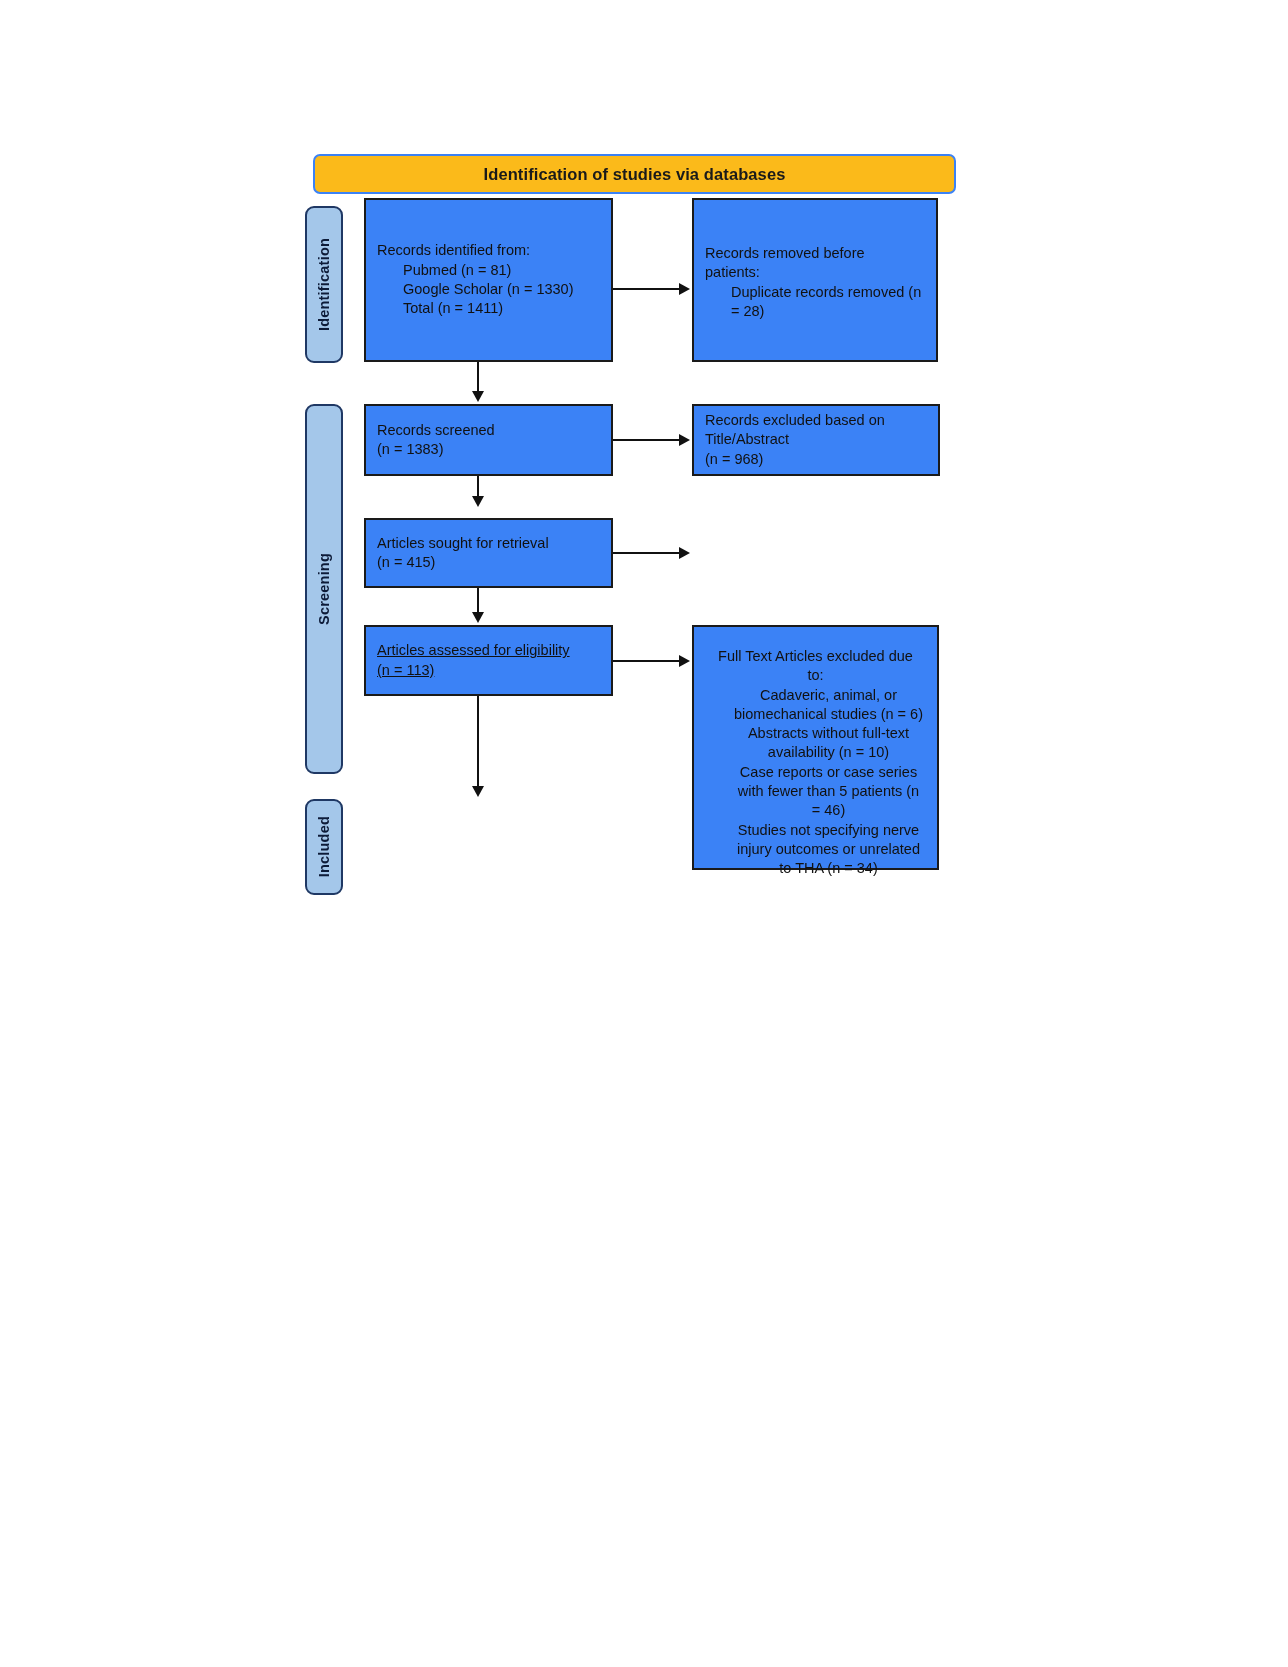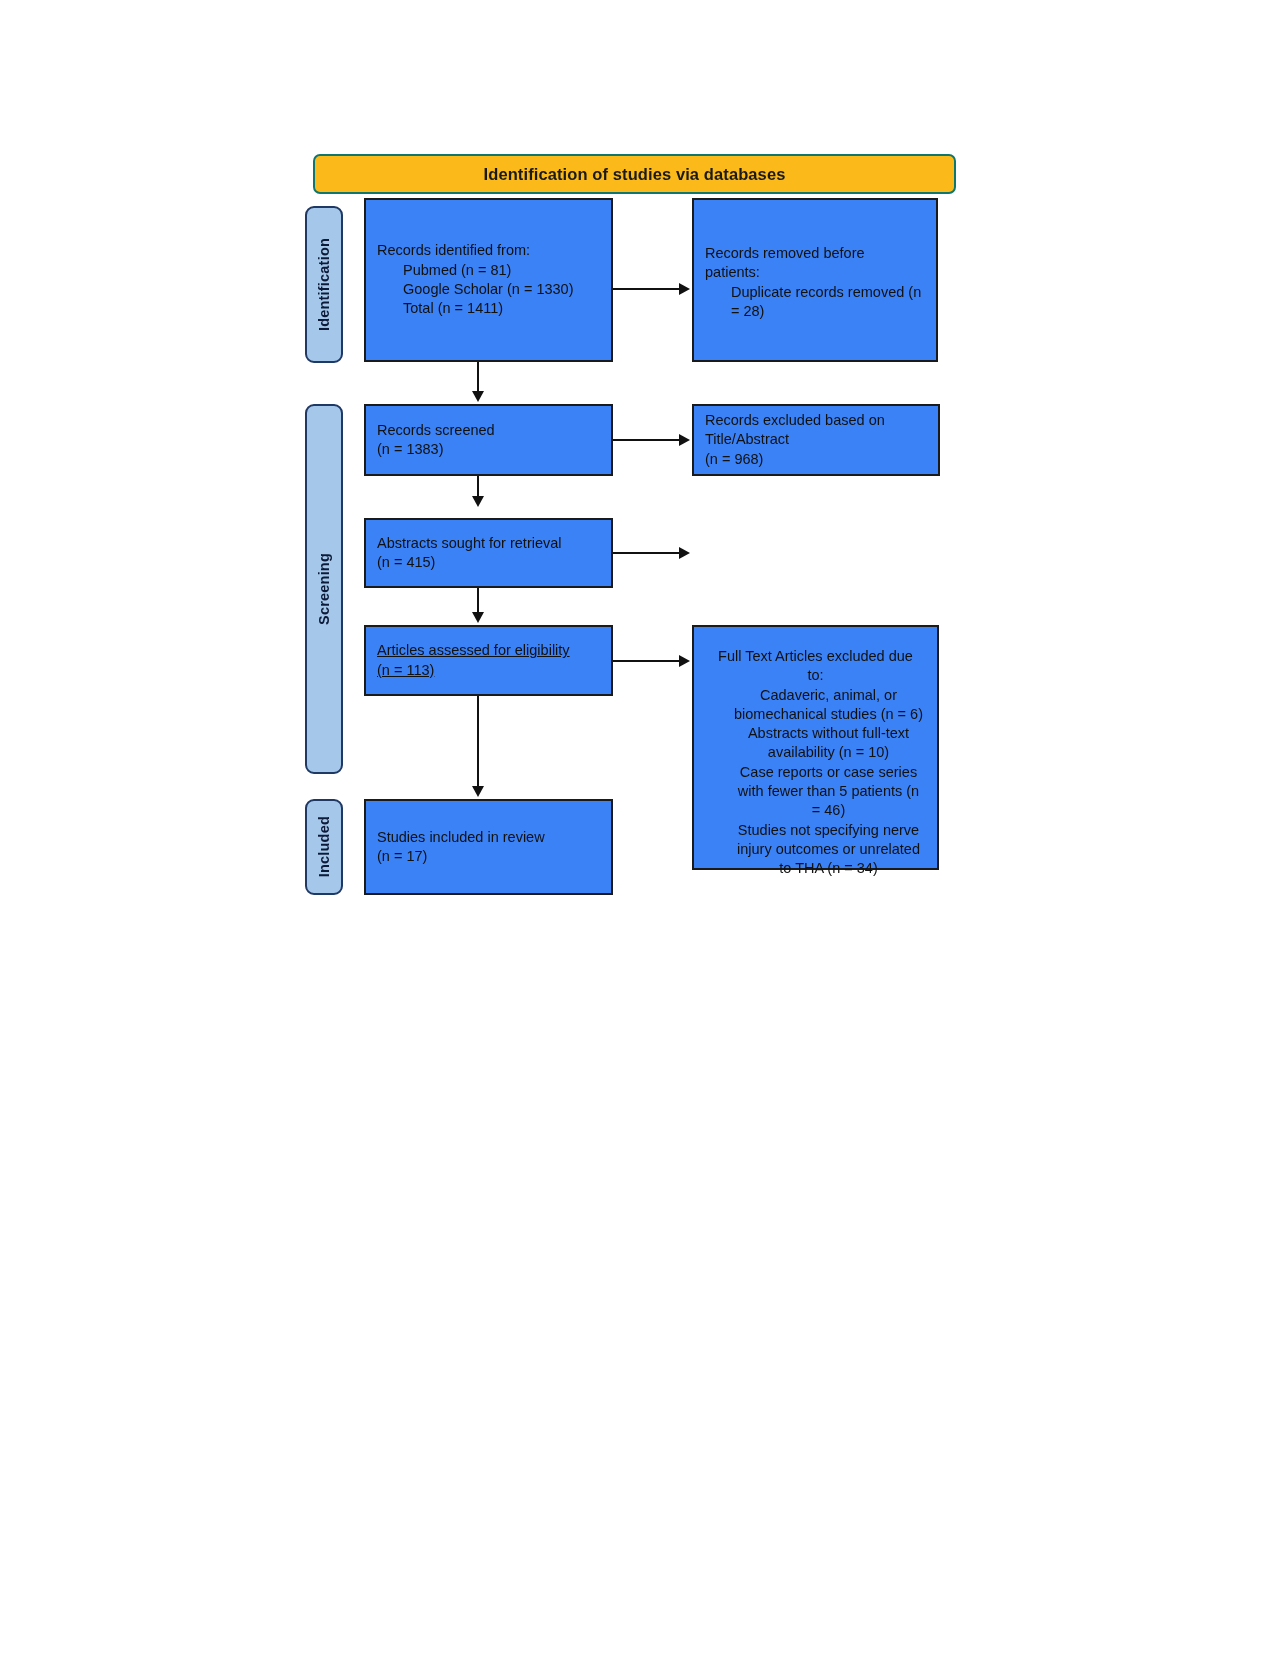--- a/index.html
+++ b/index.html
@@ -10,21 +10,21 @@
     color:#000;
     -webkit-font-smoothing:antialiased;
   }
   .canvas{position:absolute;left:0;top:0;width:1288px;height:1667px;}
 
   
   .banner{
     position:absolute;
     left:313px;top:154px;width:643px;height:40px;
     background:#FBBA1A;
-    border:2px solid #0f766e;
+    border:2px solid #3b82f6;
     border-radius:7px;
     box-sizing:border-box;
     display:flex;align-items:center;justify-content:center;
     font-weight:bold;font-size:16.5px;color:#1a1a1a;
     letter-spacing:.1px;
   }
 
   
   .stage{
     position:absolute;
@@ -144,21 +144,21 @@
     <div class="ln">(n = 968)</div>
   </div>
 
   <div class="ln-h" style="left:613px;top:439px;width:66px;"></div>
   <div class="arrow-r" style="left:679px;top:434px;"></div>
 
   <div class="ln-v" style="left:477px;top:476px;height:20px;"></div>
   <div class="arrow-d" style="left:472px;top:496px;"></div>
 
   <div class="box" id="box-sought">
-    <div class="ln">Abstracts sought for retrieval</div>
+    <div class="ln">Articles sought for retrieval</div>
     <div class="ln">(n = 415)</div>
   </div>
 
 
   <div class="ln-h" style="left:613px;top:552px;width:66px;"></div>
   <div class="arrow-r" style="left:679px;top:547px;"></div>
 
   <div class="ln-v" style="left:477px;top:588px;height:24px;"></div>
   <div class="arrow-d" style="left:472px;top:612px;"></div>
 
@@ -181,18 +181,14 @@
     <div class="ln ind">injury outcomes or unrelated</div>
     <div class="ln ind">to THA (n = 34)</div>
   </div>
 
   <div class="ln-h" style="left:613px;top:660px;width:66px;"></div>
   <div class="arrow-r" style="left:679px;top:655px;"></div>
 
   <div class="ln-v" style="left:477px;top:696px;height:90px;"></div>
   <div class="arrow-d" style="left:472px;top:786px;"></div>
 
-  <div class="box" id="box-included">
-    <div class="ln">Studies included in review</div>
-    <div class="ln">(n = 17)</div>
-  </div>
 
 </div>
 
 </body></html>

